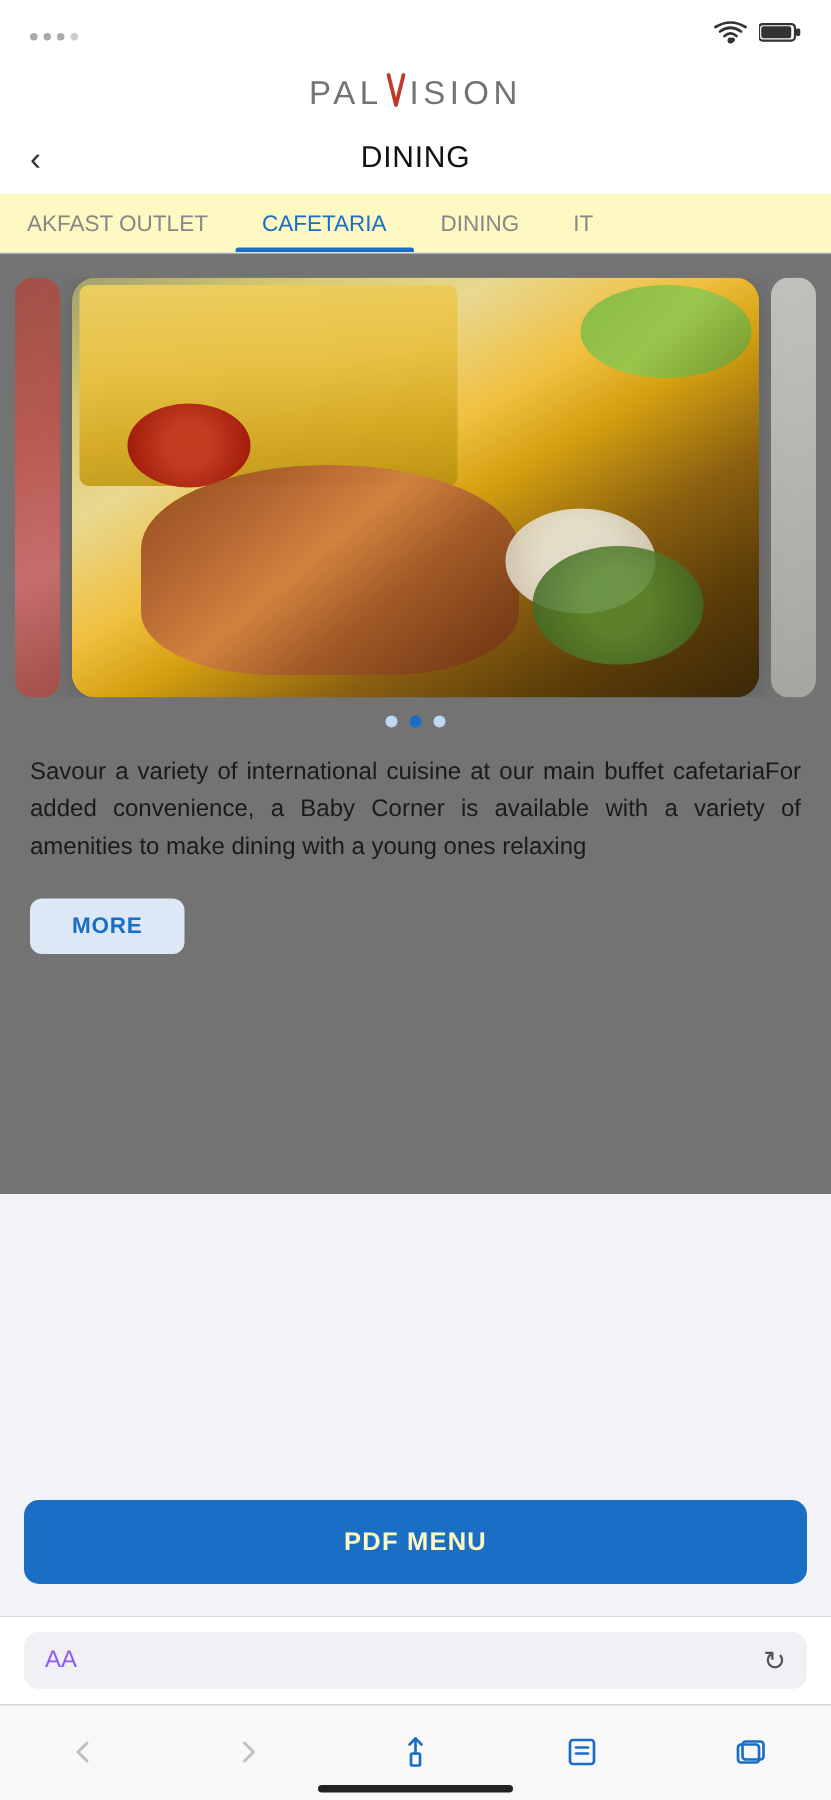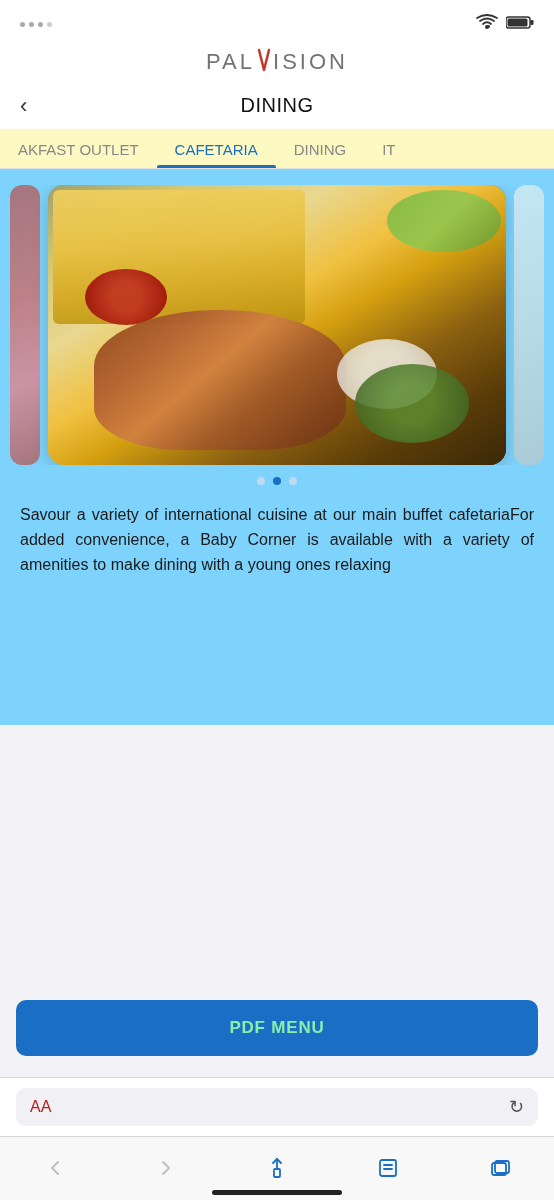--- a/index.html
+++ b/index.html
@@ -101,21 +101,21 @@
       content: '';
       position: absolute;
       bottom: 0; left: 0; right: 0;
       height: 3px;
       background: #1a6fc4;
       border-radius: 2px 2px 0 0;
     }
 
     
     .content {
-      background: #7dd3fc;
+      background: #737373;
       padding: 16px 0 0;
     }
 
     
     .carousel-wrapper {
       position: relative;
       display: flex;
       align-items: center;
       justify-content: center;
       overflow: hidden;
@@ -227,21 +227,21 @@
     }
     .action-btn {
       flex: 1;
       padding: 18px 10px;
       border: none;
       border-radius: 10px;
       font-size: 17px;
       font-weight: 700;
       letter-spacing: 0.8px;
       cursor: pointer;
-      color: #86efac;
+      color: #fef9c3;
       background: #1a6fc4;
     }
 
     
     .browser-bar {
       position: fixed;
       bottom: 64px;
       left: 0; right: 0;
       width: 554px;
       background: #fff;
@@ -254,21 +254,21 @@
       flex: 1;
       background: #f0f0f5;
       border-radius: 10px;
       padding: 8px 14px;
       display: flex;
       align-items: center;
       justify-content: space-between;
     }
     .browser-aa {
       font-size: 16px;
-      color: #b91c1c;
+      color: #8b5cf6;
       font-weight: 500;
     }
     .browser-reload {
       font-size: 18px;
       color: #555;
     }
 
     
     .browser-nav {
       position: fixed;
@@ -395,20 +395,23 @@
   </div>
 
   <div class="carousel-dots">
     <div class="dot"></div>
     <div class="dot active"></div>
     <div class="dot"></div>
   </div>
 
   <p class="description">Savour a variety of international cuisine at our main buffet cafetariaFor added convenience, a Baby Corner is available with a variety of amenities to make dining with a young ones relaxing</p>
 
+  <div class="more-btn-wrap">
+    <button class="more-btn">MORE</button>
+  </div>
 
   <div class="spacer"></div>
 </div>
 
 <div class="bottom-actions">
   <button class="action-btn">PDF MENU</button>
 </div>
 
 <div class="browser-bar">
   <div class="browser-input">

